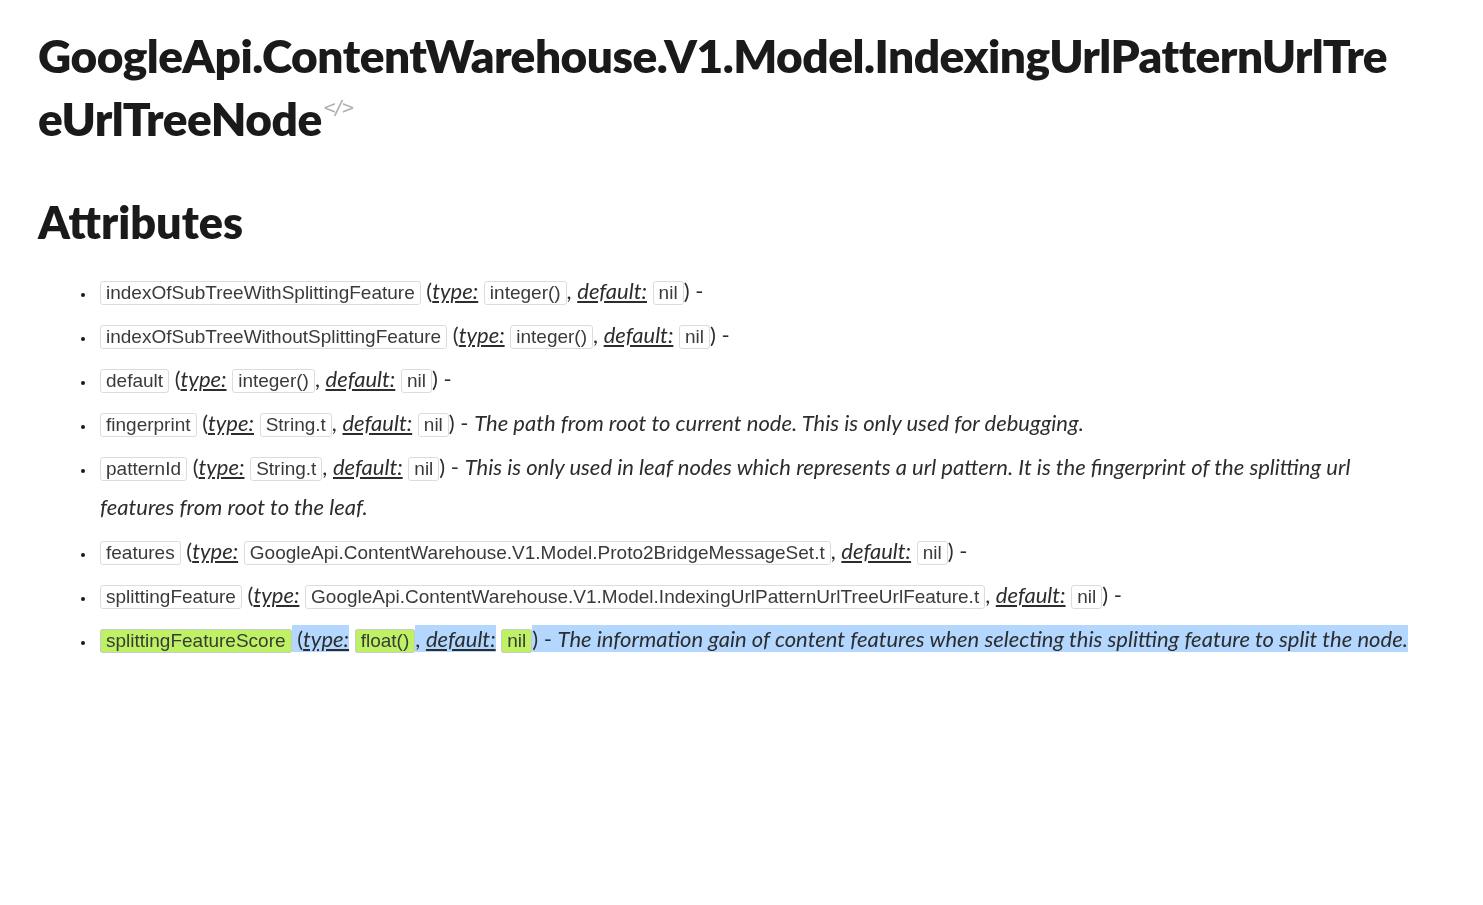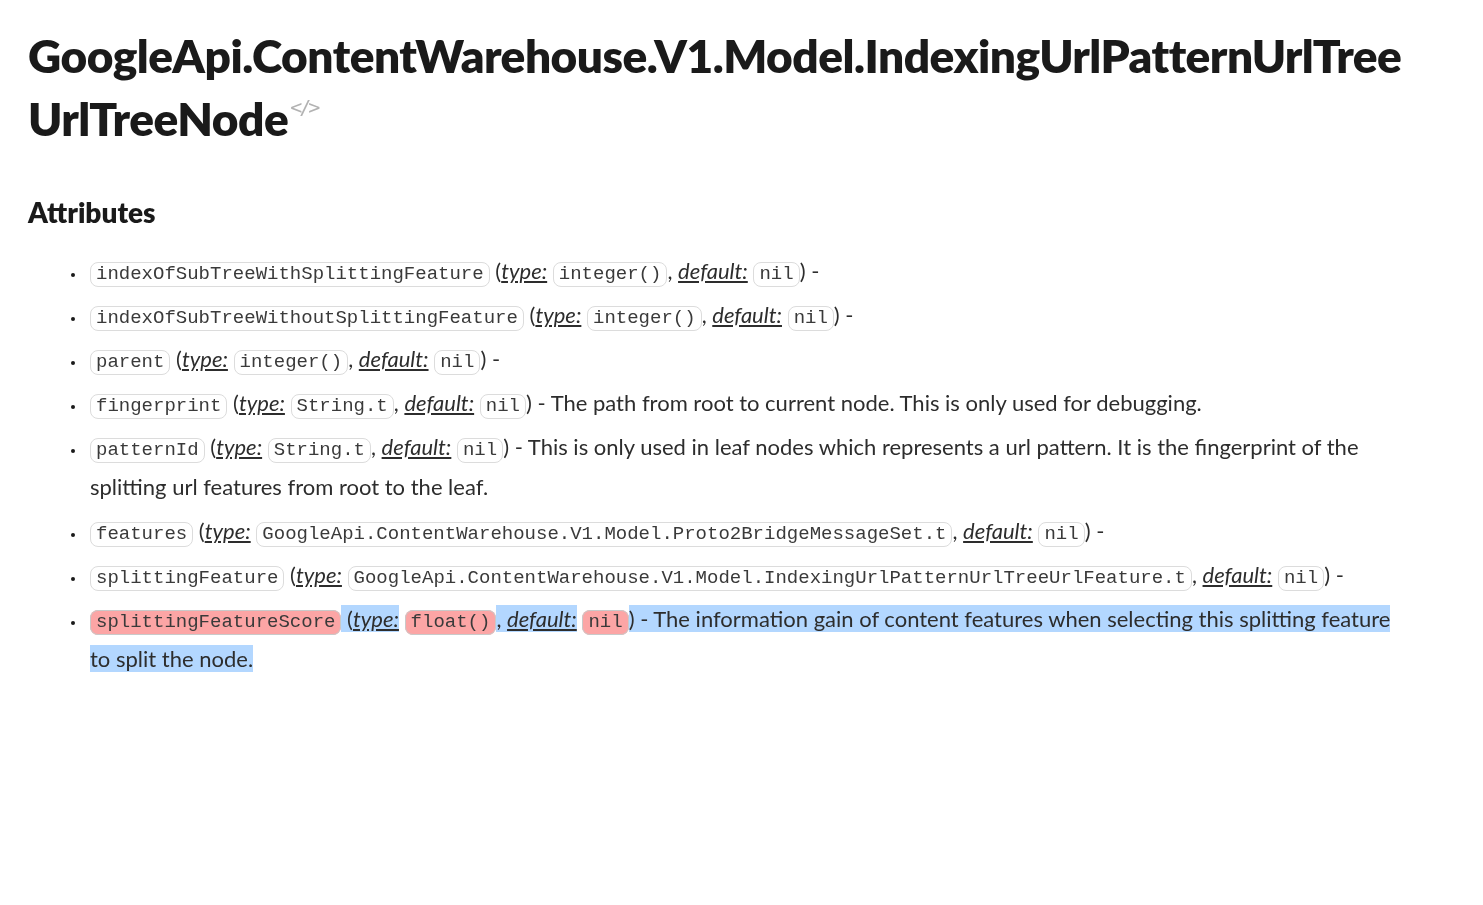--- a/index.html
+++ b/index.html
@@ -4,21 +4,21 @@
 <style>
   html, body {
     margin: 0;
     padding: 0;
     background: #ffffff;
     font-family: "Lato", "Helvetica Neue", Helvetica, Arial, sans-serif;
     color: #1a1a1a;
     -webkit-font-smoothing: antialiased;
   }
   .page {
-    padding: 24px 70px 40px 28px;
+    padding: 24px 70px 40px 38px;
     max-width: 1480px;
     box-sizing: border-box;
   }
   h1.title {
     font-size: 46px;
     font-weight: 800;
     letter-spacing: -0.5px;
     margin: 0 0 28px 0;
     line-height: 1.38;
     color: #1a1a1a;
@@ -30,73 +30,73 @@
     display: inline-block;
     font-size: 20px;
     color: #b2b2b2;
     font-weight: 400;
     vertical-align: 22px;
     margin-left: 2px;
     letter-spacing: -3px;
     font-family: Consolas, Menlo, monospace;
   }
   h2.section {
-    font-size: 28px;
+    font-size: 45px;
     font-weight: 800;
     margin: 44px 0 22px 0;
     color: #1a1a1a;
   }
   ul.attrs {
     margin: 18px 0 0 0;
     padding-left: 58px;
     font-size: 22px;
     line-height: 1.82;
     color: #2d2d2d;
   }
   ul.attrs > li {
     margin-bottom: 4px;
     padding-left: 4px;
   }
   ul.attrs > li::marker {
     font-size: 12px;
     color: #1a1a1a;
   }
   code.inline {
-    font-family: Liberation Mono, monospace;
+    font-family: Liberation Sans, sans-serif;
     font-size: 19px;
     background: #ffffff;
     border: 1px solid #dcdcdc;
-    border-radius: 8px;
+    border-radius: 3px;
     padding: 0px 5px 1px 5px;
     color: #3a3a3a;
     white-space: nowrap;
     line-height: 1;
   }
   .meta { color: #2d2d2d; }
   .label { font-style: italic; text-decoration: underline; }
-  .desc { color: #2d2d2d; }
+  .desc { color: #2d2d2d; font-style: italic; }
   ::selection { background: #b3d7ff; }
   .hl { background: #b3d7ff; }
-  code.inline.hl { background: #fca5a5; border-color: #c9c9c9; }
+  code.inline.hl { background: #bef264; border-color: #c9c9c9; }
 </style>
 </head>
 <body>
 
 <div class="page">
 
   <h1 class="title">
     <span class="title-text">GoogleApi.ContentWarehouse.V1.Model.IndexingUrlPatternUrlTreeUrlTreeNode</span><span class="code-icon">&lt;/&gt;</span>
   </h1>
 
   <h2 class="section">Attributes</h2>
 
   <ul class="attrs">
       <li><code class="inline">indexOfSubTreeWithSplittingFeature</code><span class="meta"> (</span><span class="label">type:</span> <code class="inline">integer()</code><span class="meta">, </span><span class="label">default:</span> <code class="inline">nil</code><span class="meta">) - </span></li>
       <li><code class="inline">indexOfSubTreeWithoutSplittingFeature</code><span class="meta"> (</span><span class="label">type:</span> <code class="inline">integer()</code><span class="meta">, </span><span class="label">default:</span> <code class="inline">nil</code><span class="meta">) - </span></li>
-      <li><code class="inline">parent</code><span class="meta"> (</span><span class="label">type:</span> <code class="inline">integer()</code><span class="meta">, </span><span class="label">default:</span> <code class="inline">nil</code><span class="meta">) - </span></li>
+      <li><code class="inline">default</code><span class="meta"> (</span><span class="label">type:</span> <code class="inline">integer()</code><span class="meta">, </span><span class="label">default:</span> <code class="inline">nil</code><span class="meta">) - </span></li>
       <li><code class="inline">fingerprint</code><span class="meta"> (</span><span class="label">type:</span> <code class="inline">String.t</code><span class="meta">, </span><span class="label">default:</span> <code class="inline">nil</code><span class="meta">) - </span><span class="desc">The path from root to current node. This is only used for debugging.</span></li>
       <li><code class="inline">patternId</code><span class="meta"> (</span><span class="label">type:</span> <code class="inline">String.t</code><span class="meta">, </span><span class="label">default:</span> <code class="inline">nil</code><span class="meta">) - </span><span class="desc">This is only used in leaf nodes which represents a url pattern. It is the fingerprint of the splitting url features from root to the leaf.</span></li>
       <li><code class="inline">features</code><span class="meta"> (</span><span class="label">type:</span> <code class="inline">GoogleApi.ContentWarehouse.V1.Model.Proto2BridgeMessageSet.t</code><span class="meta">, </span><span class="label">default:</span> <code class="inline">nil</code><span class="meta">) - </span></li>
       <li><code class="inline">splittingFeature</code><span class="meta"> (</span><span class="label">type:</span> <code class="inline">GoogleApi.ContentWarehouse.V1.Model.IndexingUrlPatternUrlTreeUrlFeature.t</code><span class="meta">, </span><span class="label">default:</span> <code class="inline">nil</code><span class="meta">) - </span></li>
       <li><code class="inline hl">splittingFeatureScore</code><span class="meta hl"> (</span><span class="label hl">type:</span> <code class="inline hl">float()</code><span class="meta hl">, </span><span class="label hl">default:</span> <code class="inline hl">nil</code><span class="meta hl">) - </span><span class="desc hl">The information gain of content features when selecting this splitting feature to split the node.</span></li>
     </ul>
 
 </div>
 
 </body></html>

